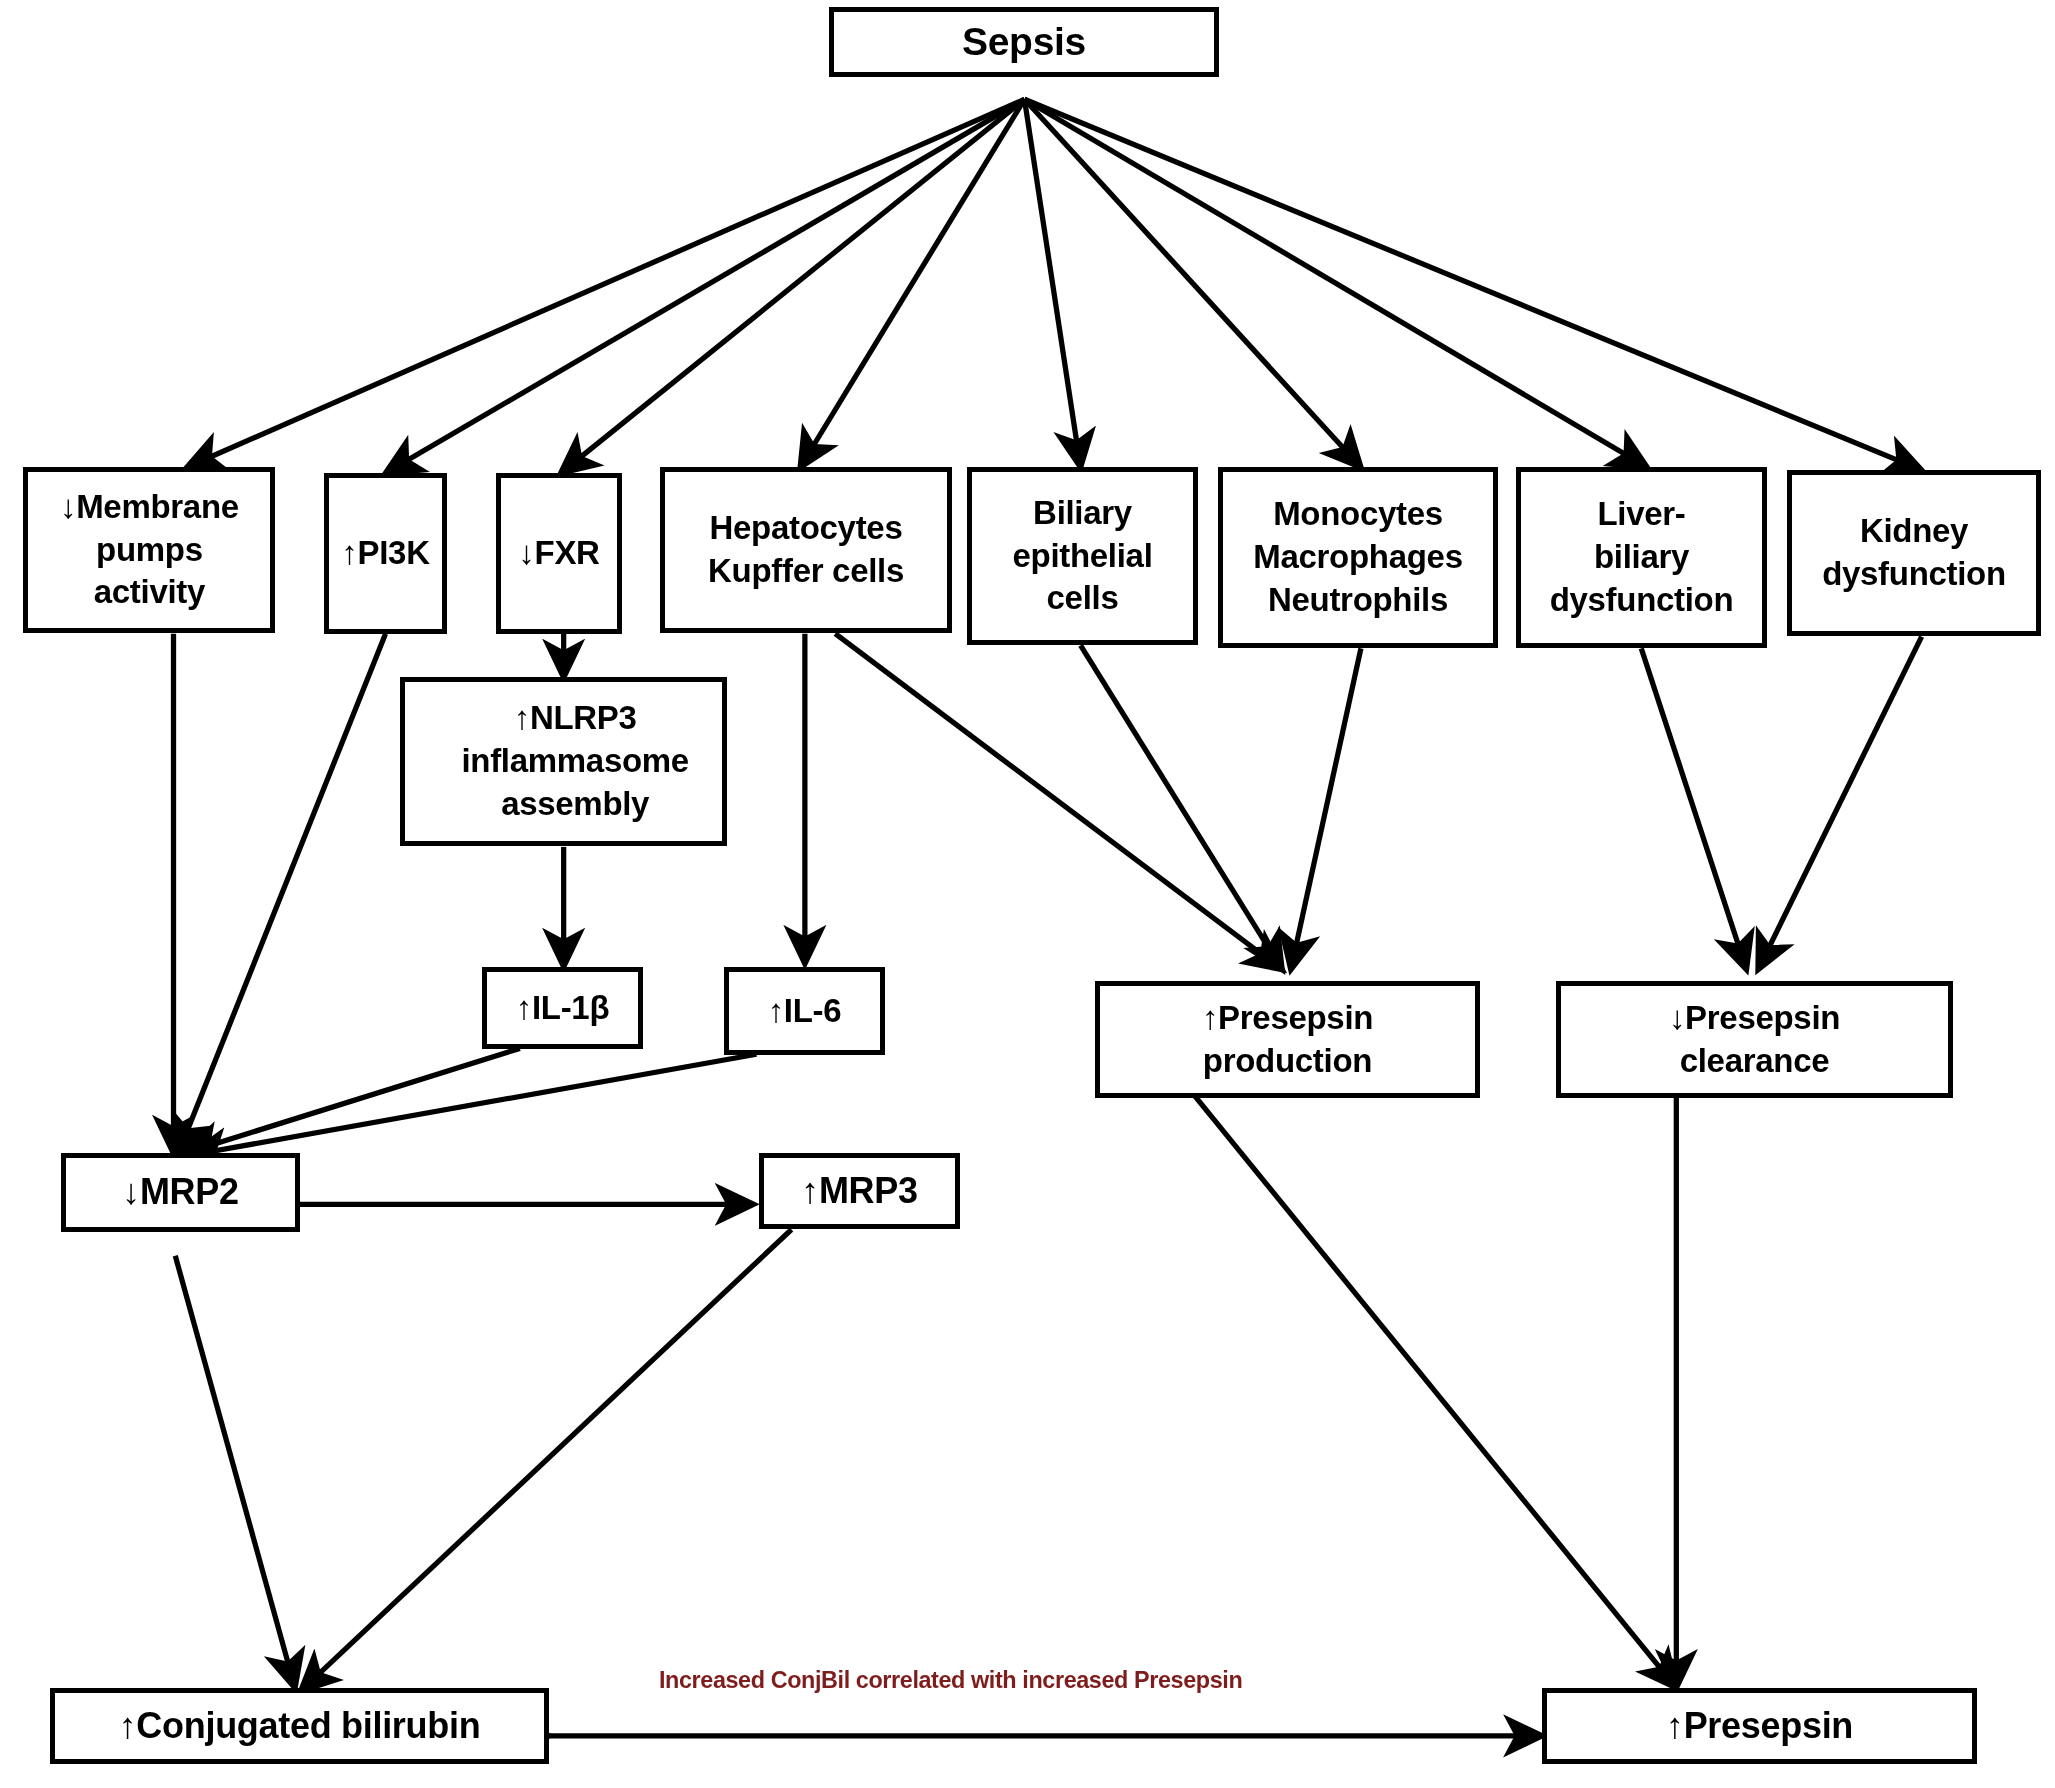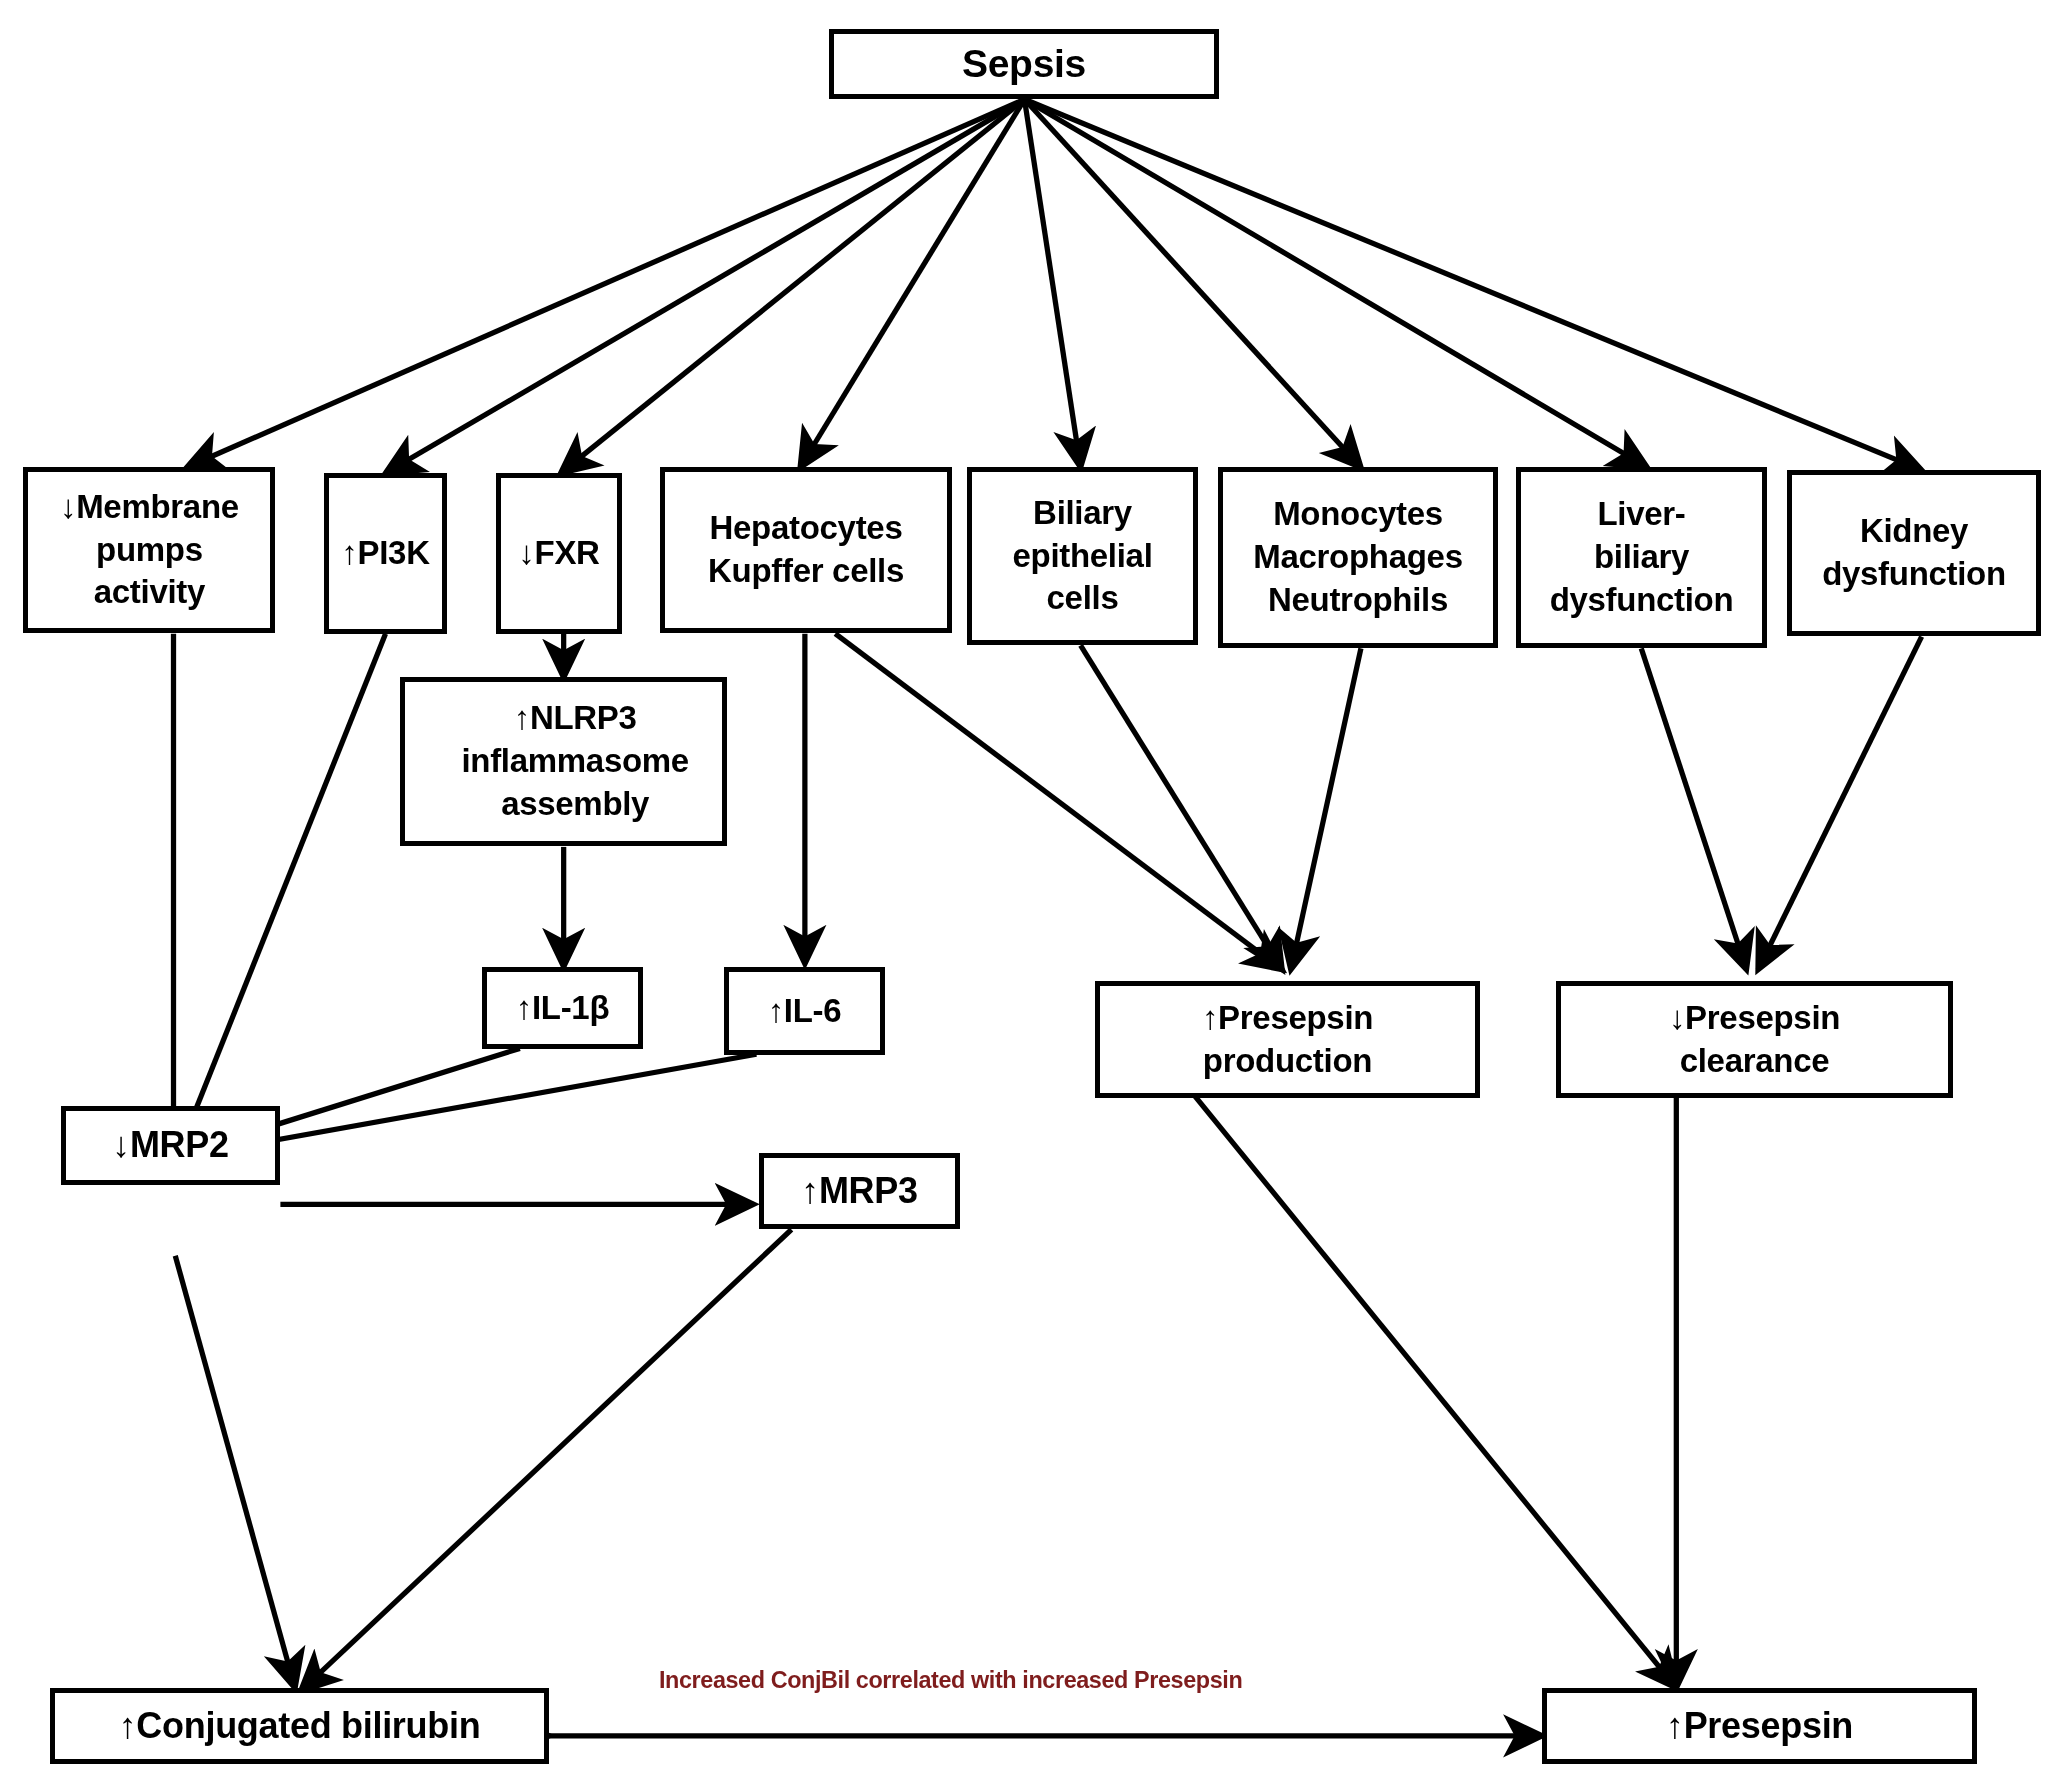--- a/index.html
+++ b/index.html
@@ -96,21 +96,21 @@
       <line x1="1355" y1="2105" x2="515" y2="2895"></line>
       <line x1="2020" y1="1845" x2="2870" y2="2890"></line>
       <line x1="2870" y1="1845" x2="2870" y2="2890"></line>
     </g>
 
     <g stroke="#000" fill="none" stroke-width="9" marker-end="url(#ah)" marker-start="url(#ah)">
       <line x1="940" y1="2972" x2="2640" y2="2972"></line>
     </g>
   </svg>
 
-  <div class="node s-sepsis" style="left:829px;top:29px;width:390px;height:70px;justify-content:center;">
+  <div class="node s-sepsis" style="left:829px;top:7px;width:390px;height:70px;justify-content:center;">
     <span class="txt">Sepsis</span>
   </div>
 
   <div class="node s-row1" style="left:23.4px;top:467px;width:252px;height:166px;">
     <span class="txt">↓Membrane
 pumps
 activity</span>
   </div>
 
   <div class="node s-row1" style="left:324px;top:473px;width:123px;height:161px;">
@@ -166,21 +166,21 @@
   <div class="node s-mid" style="left:1095px;top:981px;width:385px;height:117px;">
     <span class="txt">↑Presepsin
 production</span>
   </div>
 
   <div class="node s-mid" style="left:1556px;top:981px;width:397px;height:117px;">
     <span class="txt">↓Presepsin
 clearance</span>
   </div>
 
-  <div class="node s-bottom" style="left:61px;top:1106px;width:219px;height:79px;">
+  <div class="node s-bottom" style="left:61px;top:1153px;width:239px;height:79px;">
     <span class="txt">↓MRP2</span>
   </div>
 
   <div class="node s-bottom" style="left:759px;top:1153px;width:201px;height:76px;">
     <span class="txt">↑MRP3</span>
   </div>
 
   <div class="node s-bottom" style="left:50px;top:1688px;width:499px;height:76px;">
     <span class="txt">↑Conjugated bilirubin</span>
   </div>

